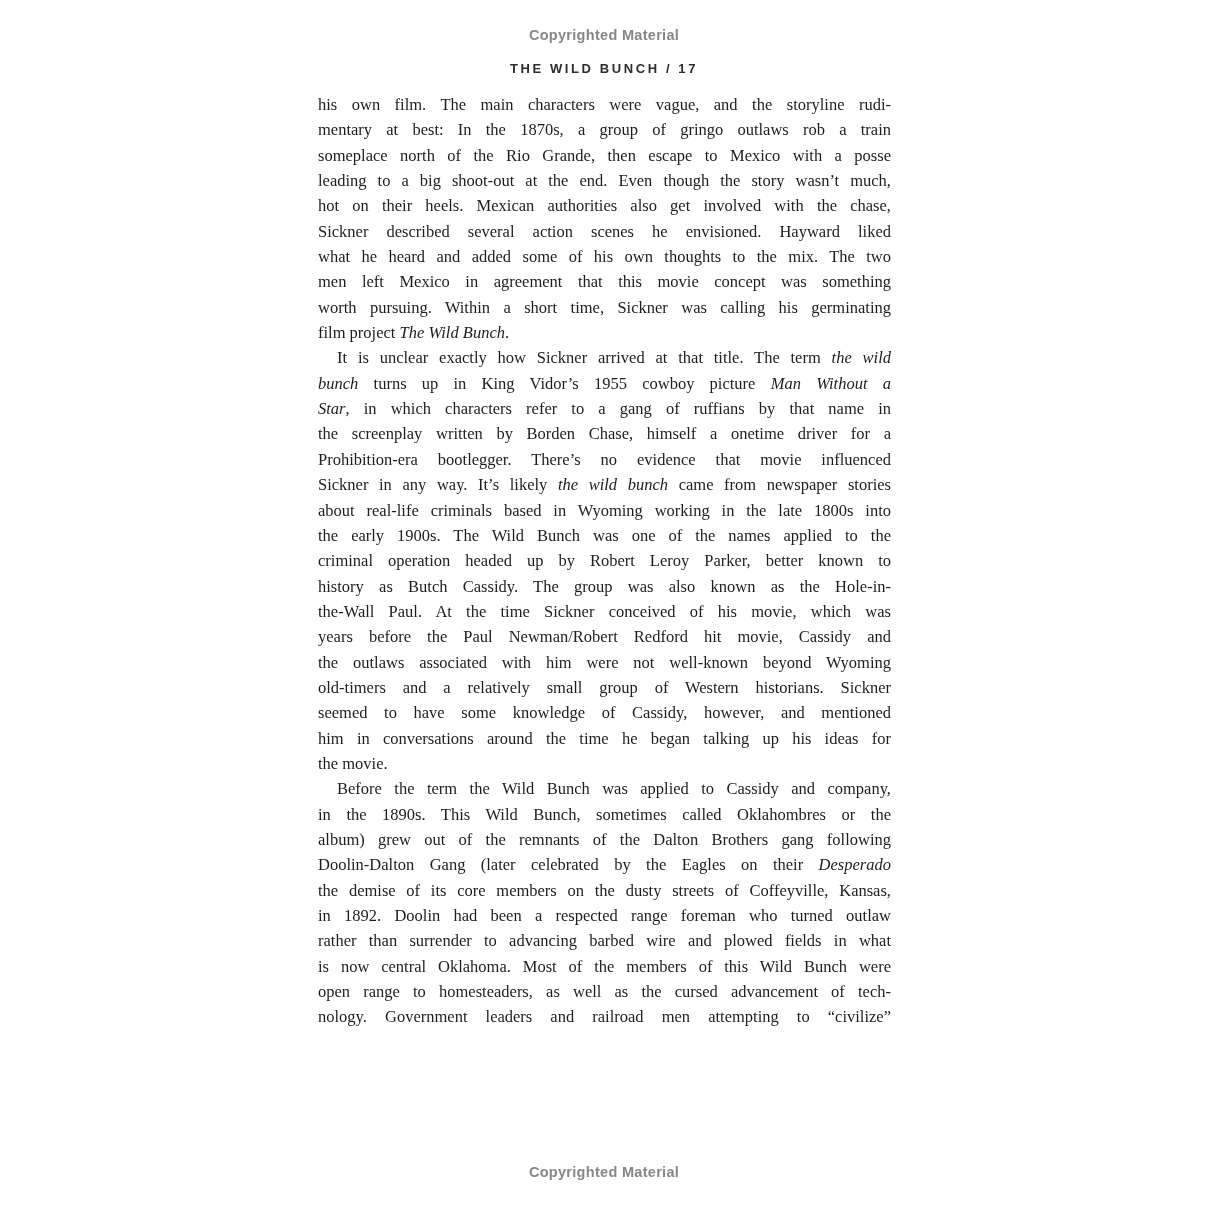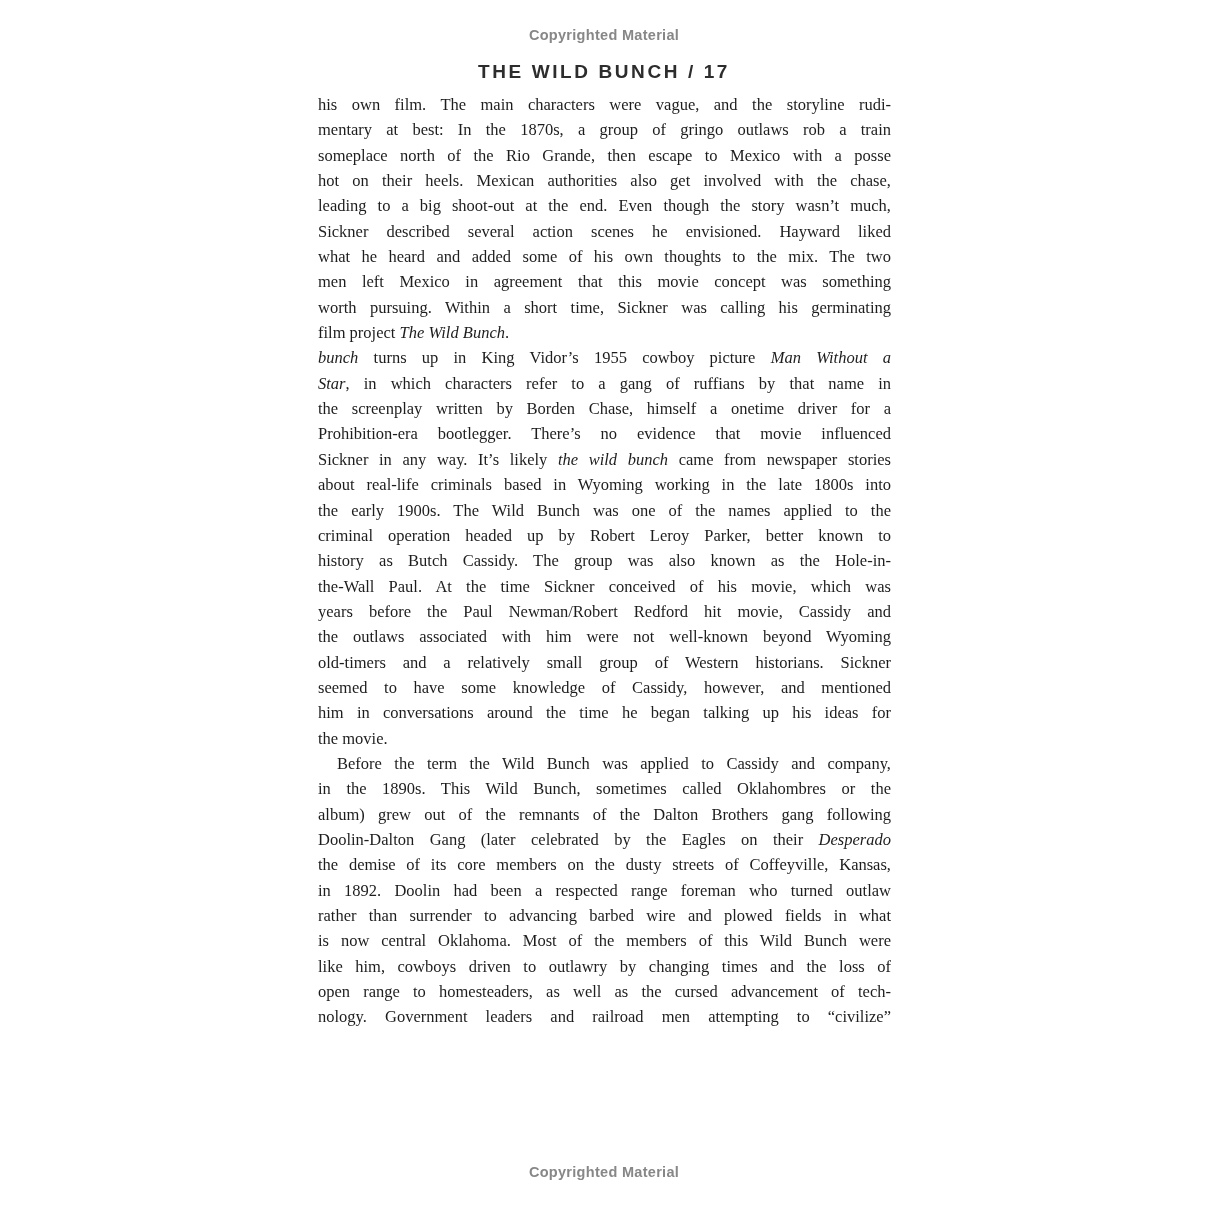--- a/index.html
+++ b/index.html
@@ -27,21 +27,21 @@
   .notice-top { top: 27px; }
   .notice-bottom { top: 1164px; }
   .running-header {
     position: absolute;
     top: 61px;
     left: 0;
     width: 100%;
     text-align: center;
     font-family: "Liberation Sans", sans-serif;
     font-weight: bold;
-    font-size: 19px;
+    font-size: 13px;
     letter-spacing: 2.6px;
     color: #2d2d2d;
   }
   .text-column {
     position: absolute;
     left: 318px;
     top: 92px;
     width: 573px;
     font-family: "Liberation Serif", serif;
     font-size: 16.5px;
@@ -66,29 +66,30 @@
 
 <div class="notice notice-top">Copyrighted Material</div>
 
 <div class="running-header">THE WILD BUNCH / 17</div>
 
 <div class="text-column" id="text-column">
     <div class="para">
       <div class="ln"><span>his own film. The main characters were vague, and the storyline rudi-</span></div>
       <div class="ln"><span>mentary at best: In the 1870s, a group of gringo outlaws rob a train</span></div>
       <div class="ln"><span>someplace north of the Rio Grande, then escape to Mexico with a posse</span></div>
+      <div class="ln"><span>leading to a big shoot-out at the end. Even though the story wasn’t much,</span></div>
       <div class="ln"><span>hot on their heels. Mexican authorities also get involved with the chase,</span></div>
-      <div class="ln"><span>leading to a big shoot-out at the end. Even though the story wasn’t much,</span></div>
       <div class="ln"><span>Sickner described several action scenes he envisioned. Hayward liked</span></div>
       <div class="ln"><span>what he heard and added some of his own thoughts to the mix. The two</span></div>
       <div class="ln"><span>men left Mexico in agreement that this movie concept was something</span></div>
       <div class="ln"><span>worth pursuing. Within a short time, Sickner was calling his germinating</span></div>
       <div class="ln ln-last"><span>film project </span><span class="it">The Wild Bunch</span><span>.</span></div>
     </div>
     <div class="para">
+      <div class="ln ln-indent"><span>It is unclear exactly how Sickner arrived at that title. The term </span><span class="it">the wild</span></div>
       <div class="ln"><span class="it">bunch</span><span> turns up in King Vidor’s 1955 cowboy picture </span><span class="it">Man Without a</span></div>
       <div class="ln"><span class="it">Star</span><span>, in which characters refer to a gang of ruffians by that name in</span></div>
       <div class="ln"><span>the screenplay written by Borden Chase, himself a onetime driver for a</span></div>
       <div class="ln"><span>Prohibition-era bootlegger. There’s no evidence that movie influenced</span></div>
       <div class="ln"><span>Sickner in any way. It’s likely </span><span class="it">the wild bunch</span><span> came from newspaper stories</span></div>
       <div class="ln"><span>about real-life criminals based in Wyoming working in the late 1800s into</span></div>
       <div class="ln"><span>the early 1900s. The Wild Bunch was one of the names applied to the</span></div>
       <div class="ln"><span>criminal operation headed up by Robert Leroy Parker, better known to</span></div>
       <div class="ln"><span>history as Butch Cassidy. The group was also known as the Hole-in-</span></div>
       <div class="ln"><span>the-Wall Paul. At the time Sickner conceived of his movie, which was</span></div>
@@ -101,19 +102,18 @@
     </div>
     <div class="para">
       <div class="ln ln-indent"><span>Before the term the Wild Bunch was applied to Cassidy and company,</span></div>
       <div class="ln"><span>in the 1890s. This Wild Bunch, sometimes called Oklahombres or the</span></div>
       <div class="ln"><span>album) grew out of the remnants of the Dalton Brothers gang following</span></div>
       <div class="ln"><span>Doolin-Dalton Gang (later celebrated by the Eagles on their </span><span class="it">Desperado</span></div>
       <div class="ln"><span>the demise of its core members on the dusty streets of Coffeyville, Kansas,</span></div>
       <div class="ln"><span>in 1892. Doolin had been a respected range foreman who turned outlaw</span></div>
       <div class="ln"><span>rather than surrender to advancing barbed wire and plowed fields in what</span></div>
       <div class="ln"><span>is now central Oklahoma. Most of the members of this Wild Bunch were</span></div>
-      <div class="ln"><span>like him, cowboys driven to outlawry by changing times and the loss of</span></div>
       <div class="ln"><span>open range to homesteaders, as well as the cursed advancement of tech-</span></div>
       <div class="ln"><span>nology. Government leaders and railroad men attempting to “civilize”</span></div>
     </div>
   </div>
 
 <div class="notice notice-bottom">Copyrighted Material</div>
 
 </body></html>

